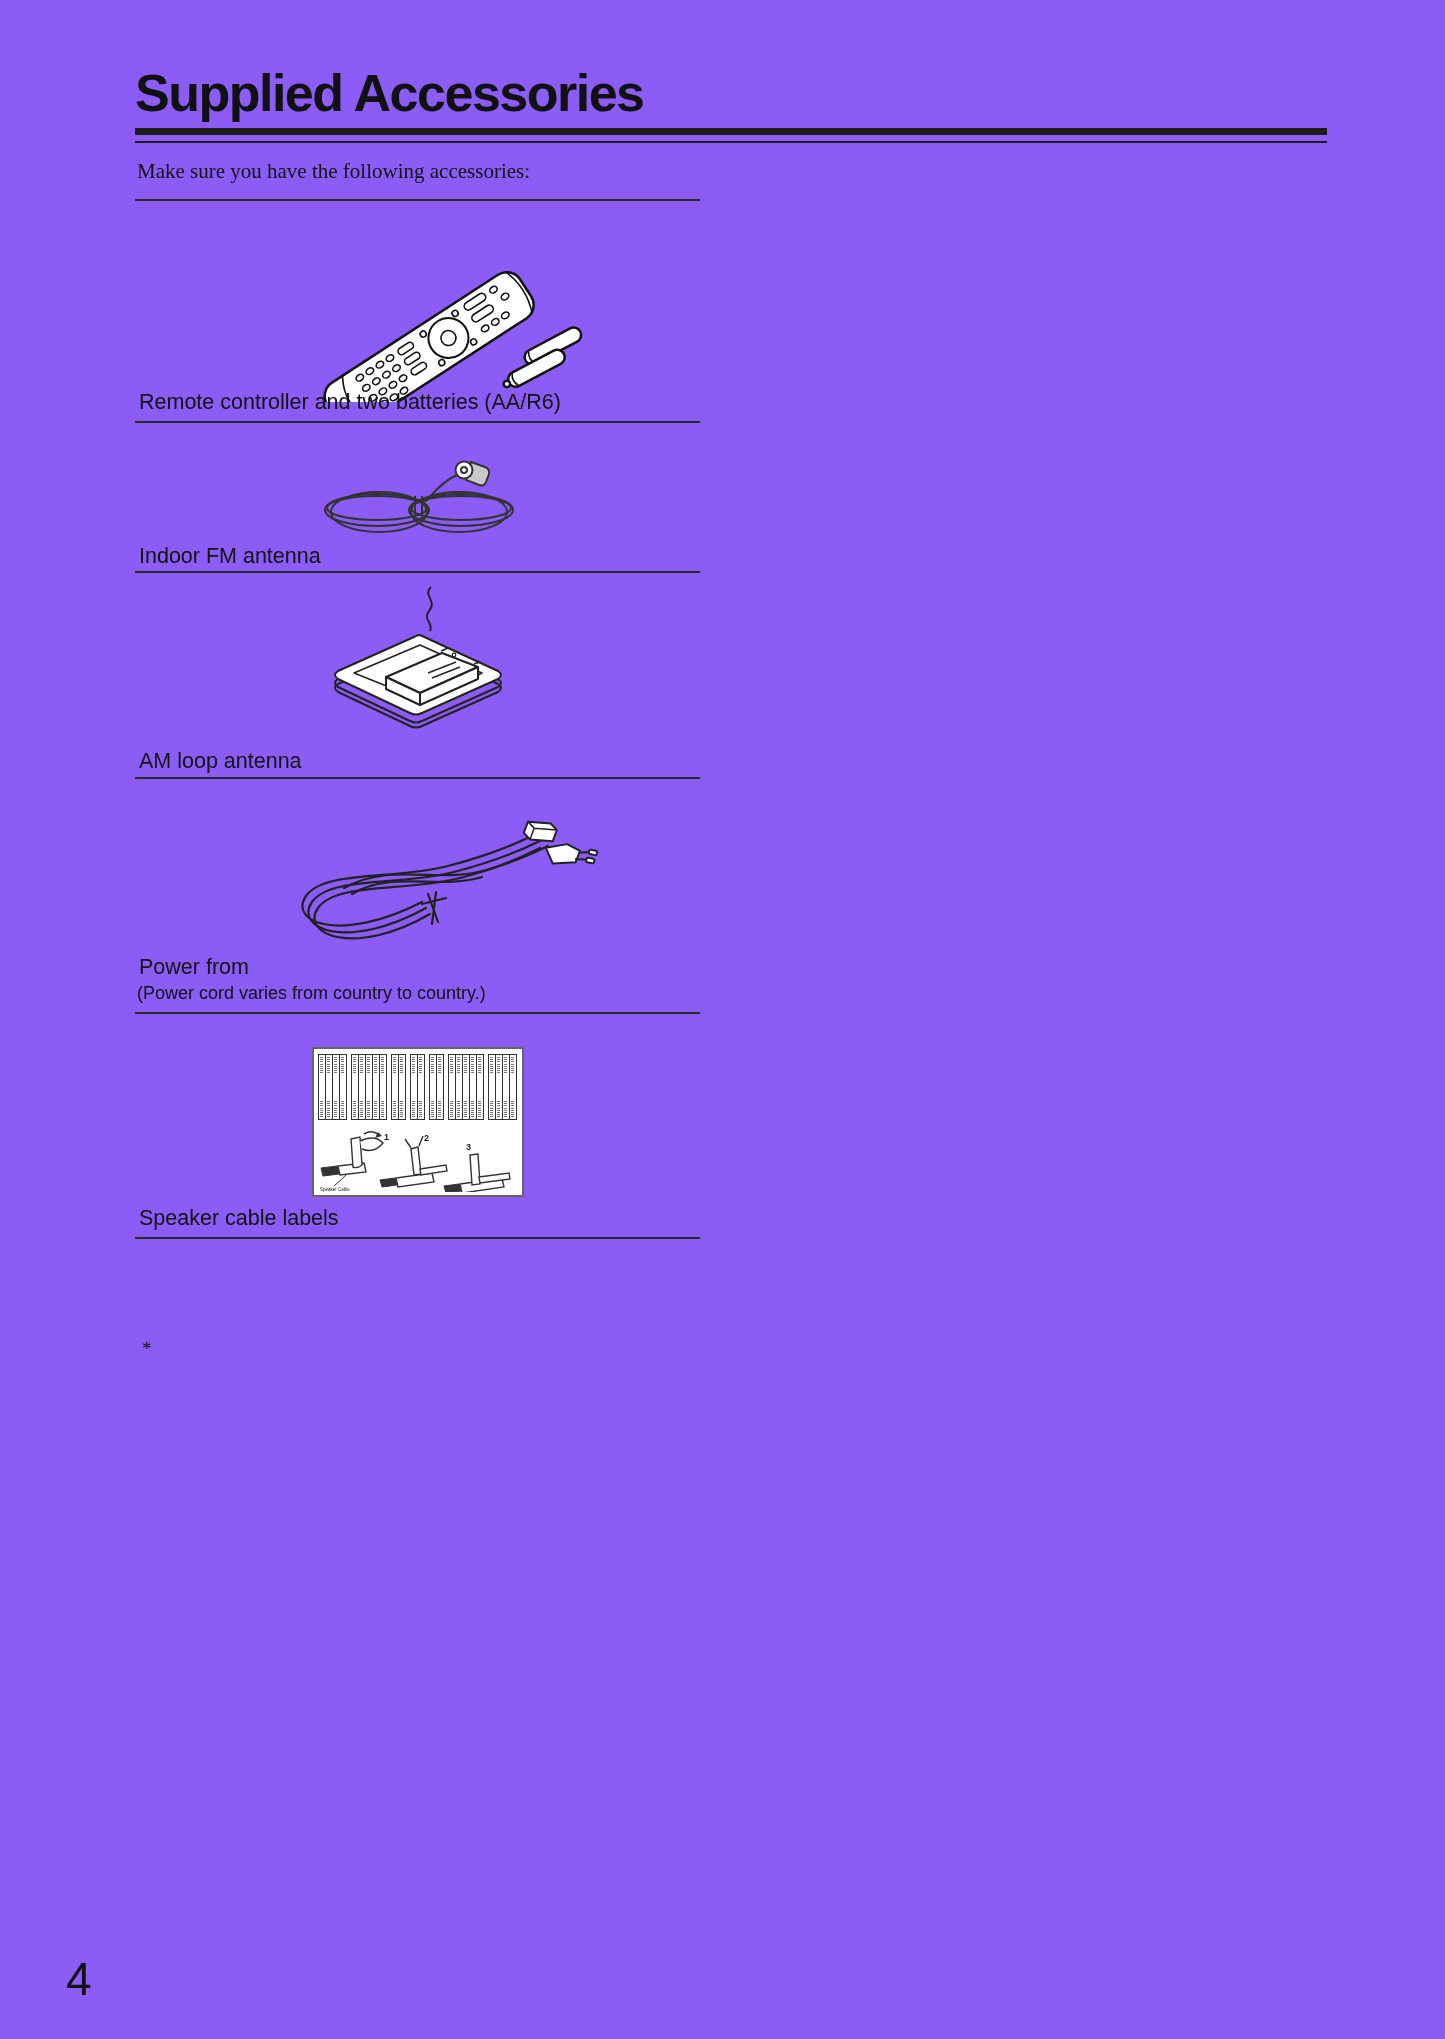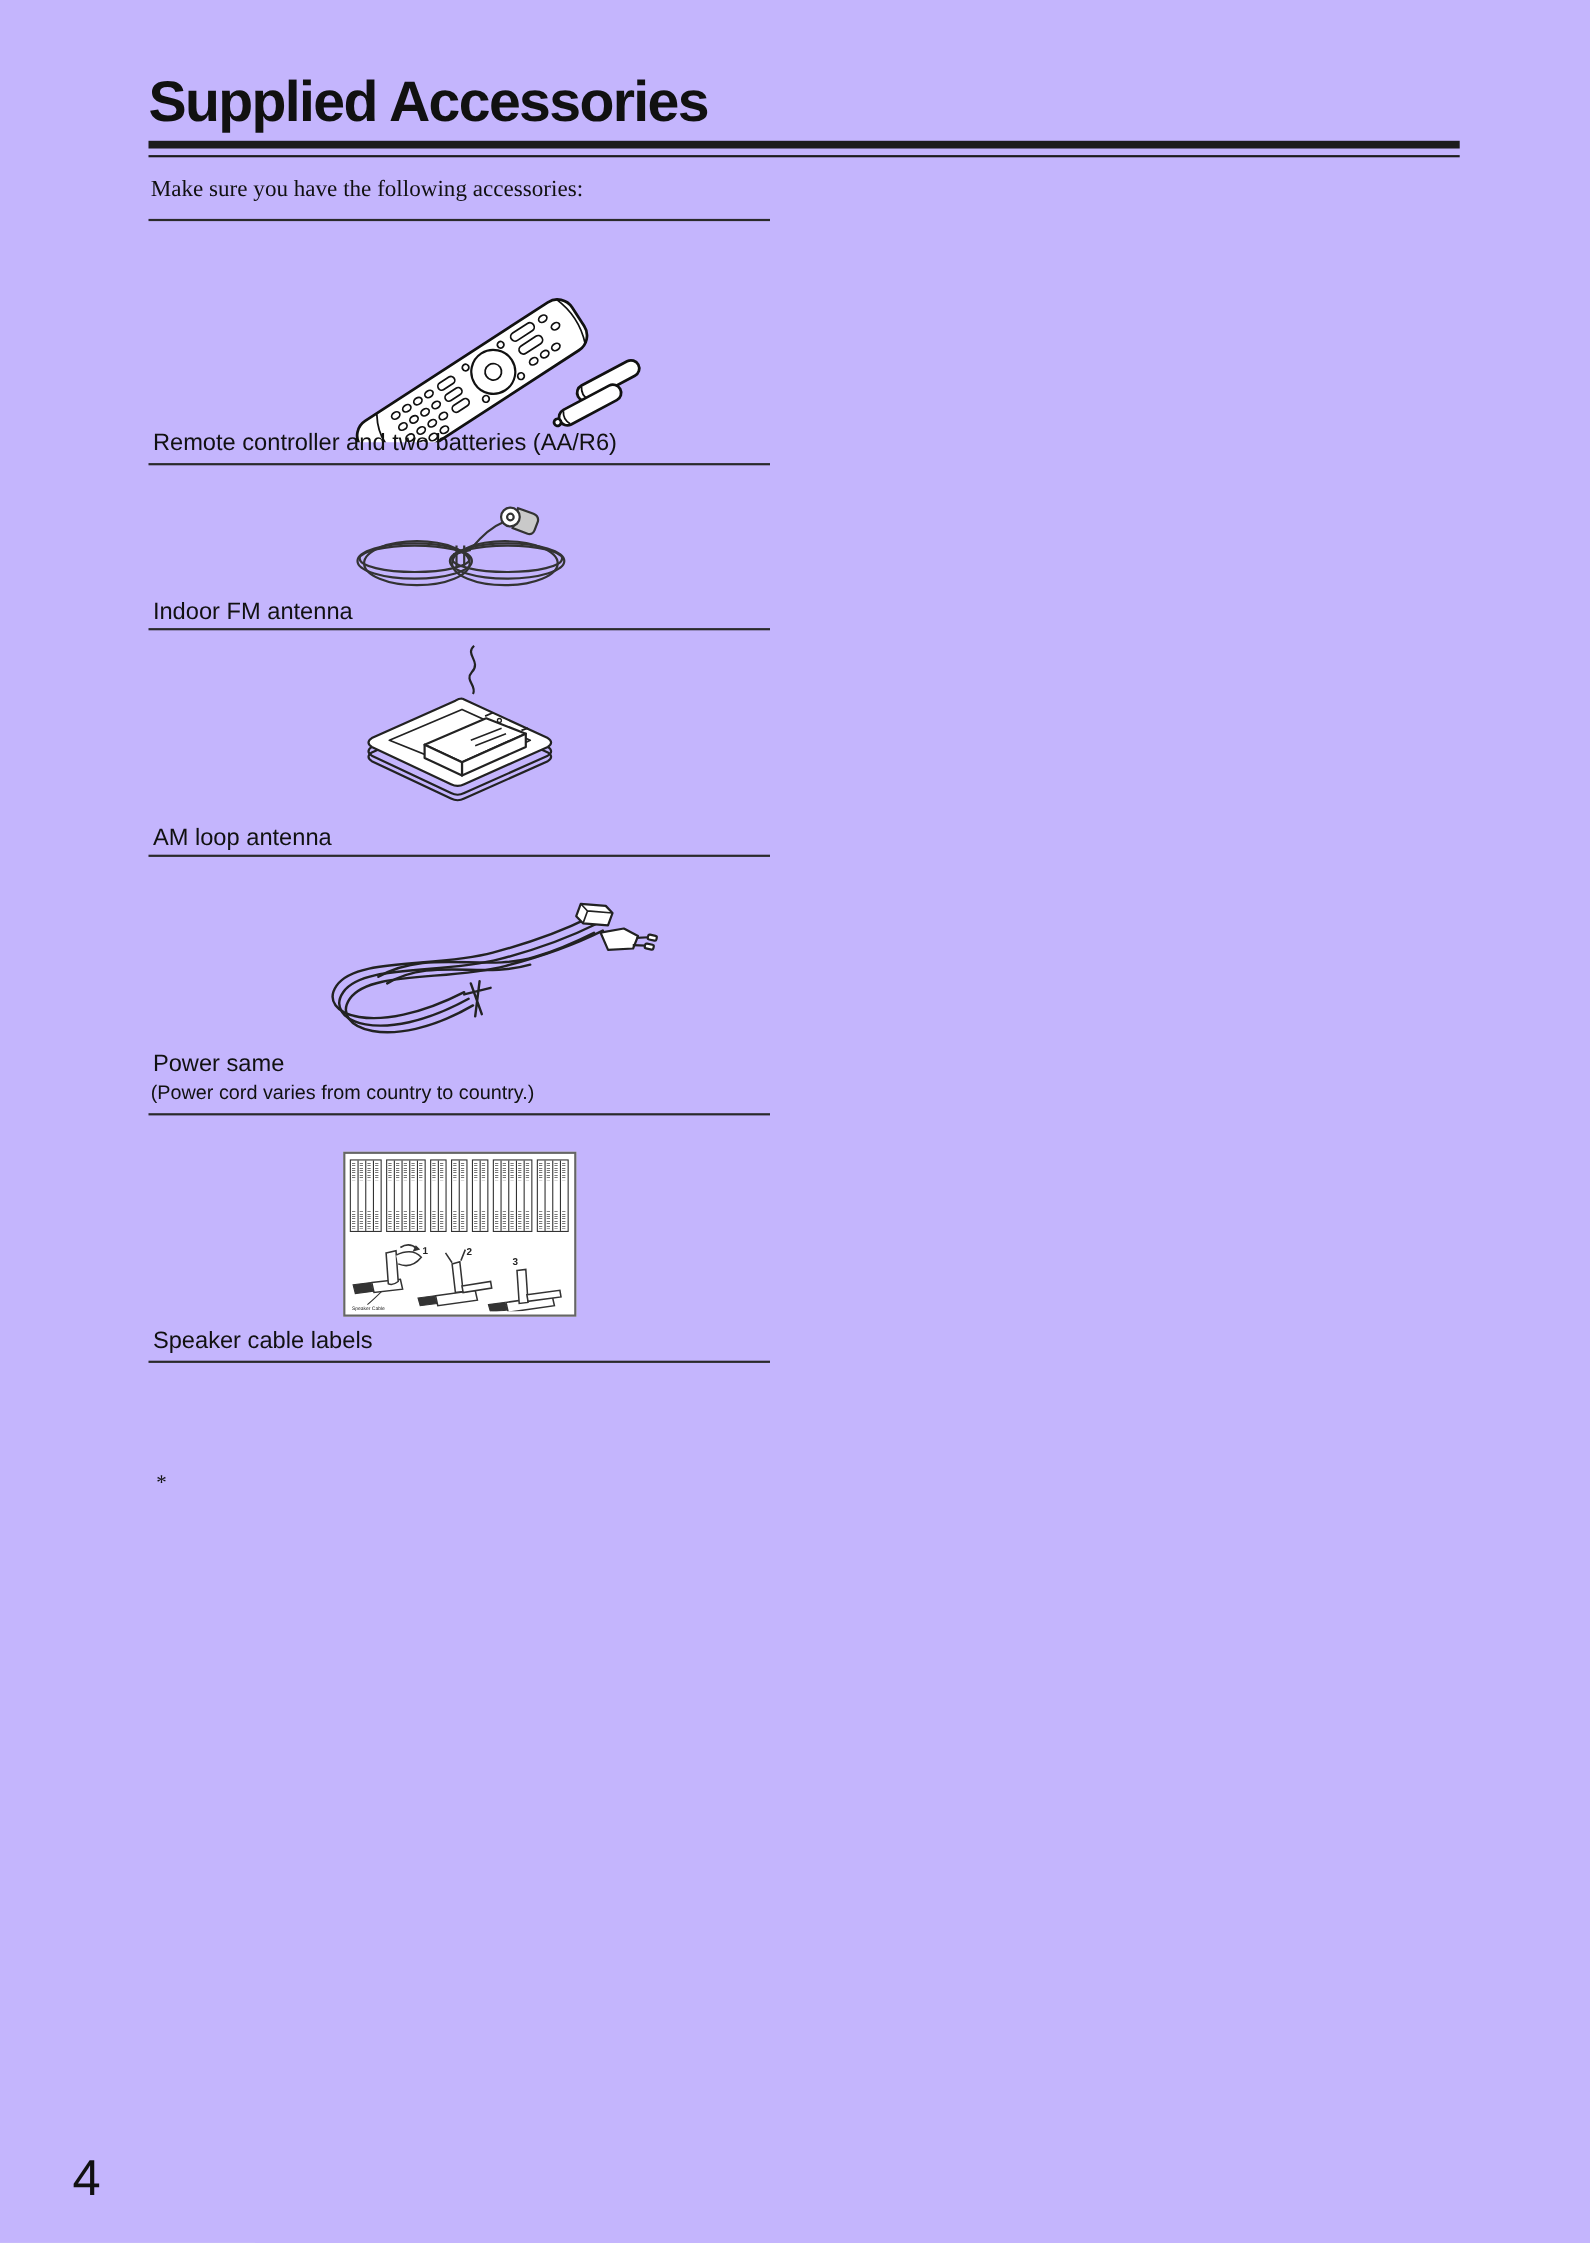--- a/index.html
+++ b/index.html
@@ -1,17 +1,17 @@
 <!DOCTYPE html>
 <html><head>
 <meta charset="utf-8">
 <style>
   html,body{margin:0;padding:0;background:#e8e8e8;}
   .page{
-    position:relative;width:1445px;height:2039px;background:#c4b5fd;
+    position:relative;width:1445px;height:2039px;background:#8b5cf6;
     margin:0 auto;overflow:hidden;color:#111;
     font-family:"Liberation Sans",sans-serif;
   }
   .abs{position:absolute;}
   
   .doc-title{
     left:135px;top:63px;font-size:52px;font-weight:bold;letter-spacing:-1.5px;
     font-family:"Liberation Sans",sans-serif;white-space:nowrap;
   }
   .rule{background:#1c1c1c;}
@@ -175,21 +175,21 @@
       <path d="M0 6 L22 0 L30 4 L30 16 L8 22 L0 18 Z"></path>
       <path d="M8 22 L8 10 L30 4 M8 10 L0 6" fill="none" stroke-width="1.5"></path>
     </g>
     <g transform="translate(268 30) rotate(12)" stroke="#222" stroke-width="2" fill="#fff" stroke-linejoin="round">
       <path d="M0 10 L20 2 L34 6 L32 18 L10 24 Z"></path>
       <path d="M33 8 l11 -3 M31 15 l12 -2" fill="none"></path>
       <rect x="43" y="2.5" width="8" height="4.5" rx="1.5"></rect>
       <rect x="42" y="11" width="8" height="4.5" rx="1.5"></rect>
     </g>
   </svg>
-  <div class="abs acc-label" style="top:955px">Power same</div>
+  <div class="abs acc-label" style="top:955px">Power from</div>
   <div class="abs acc-sublabel" style="top:983px">(Power cord varies from country to country.)</div>
   <div class="abs sec-rule" style="top:1012px"></div>
 
   <div class="abs label-sheet">
     <div class="strip-row">
       <div class="strip-group">
           <div class="strip"></div>
           <div class="strip"></div>
           <div class="strip"></div>
           <div class="strip"></div>

